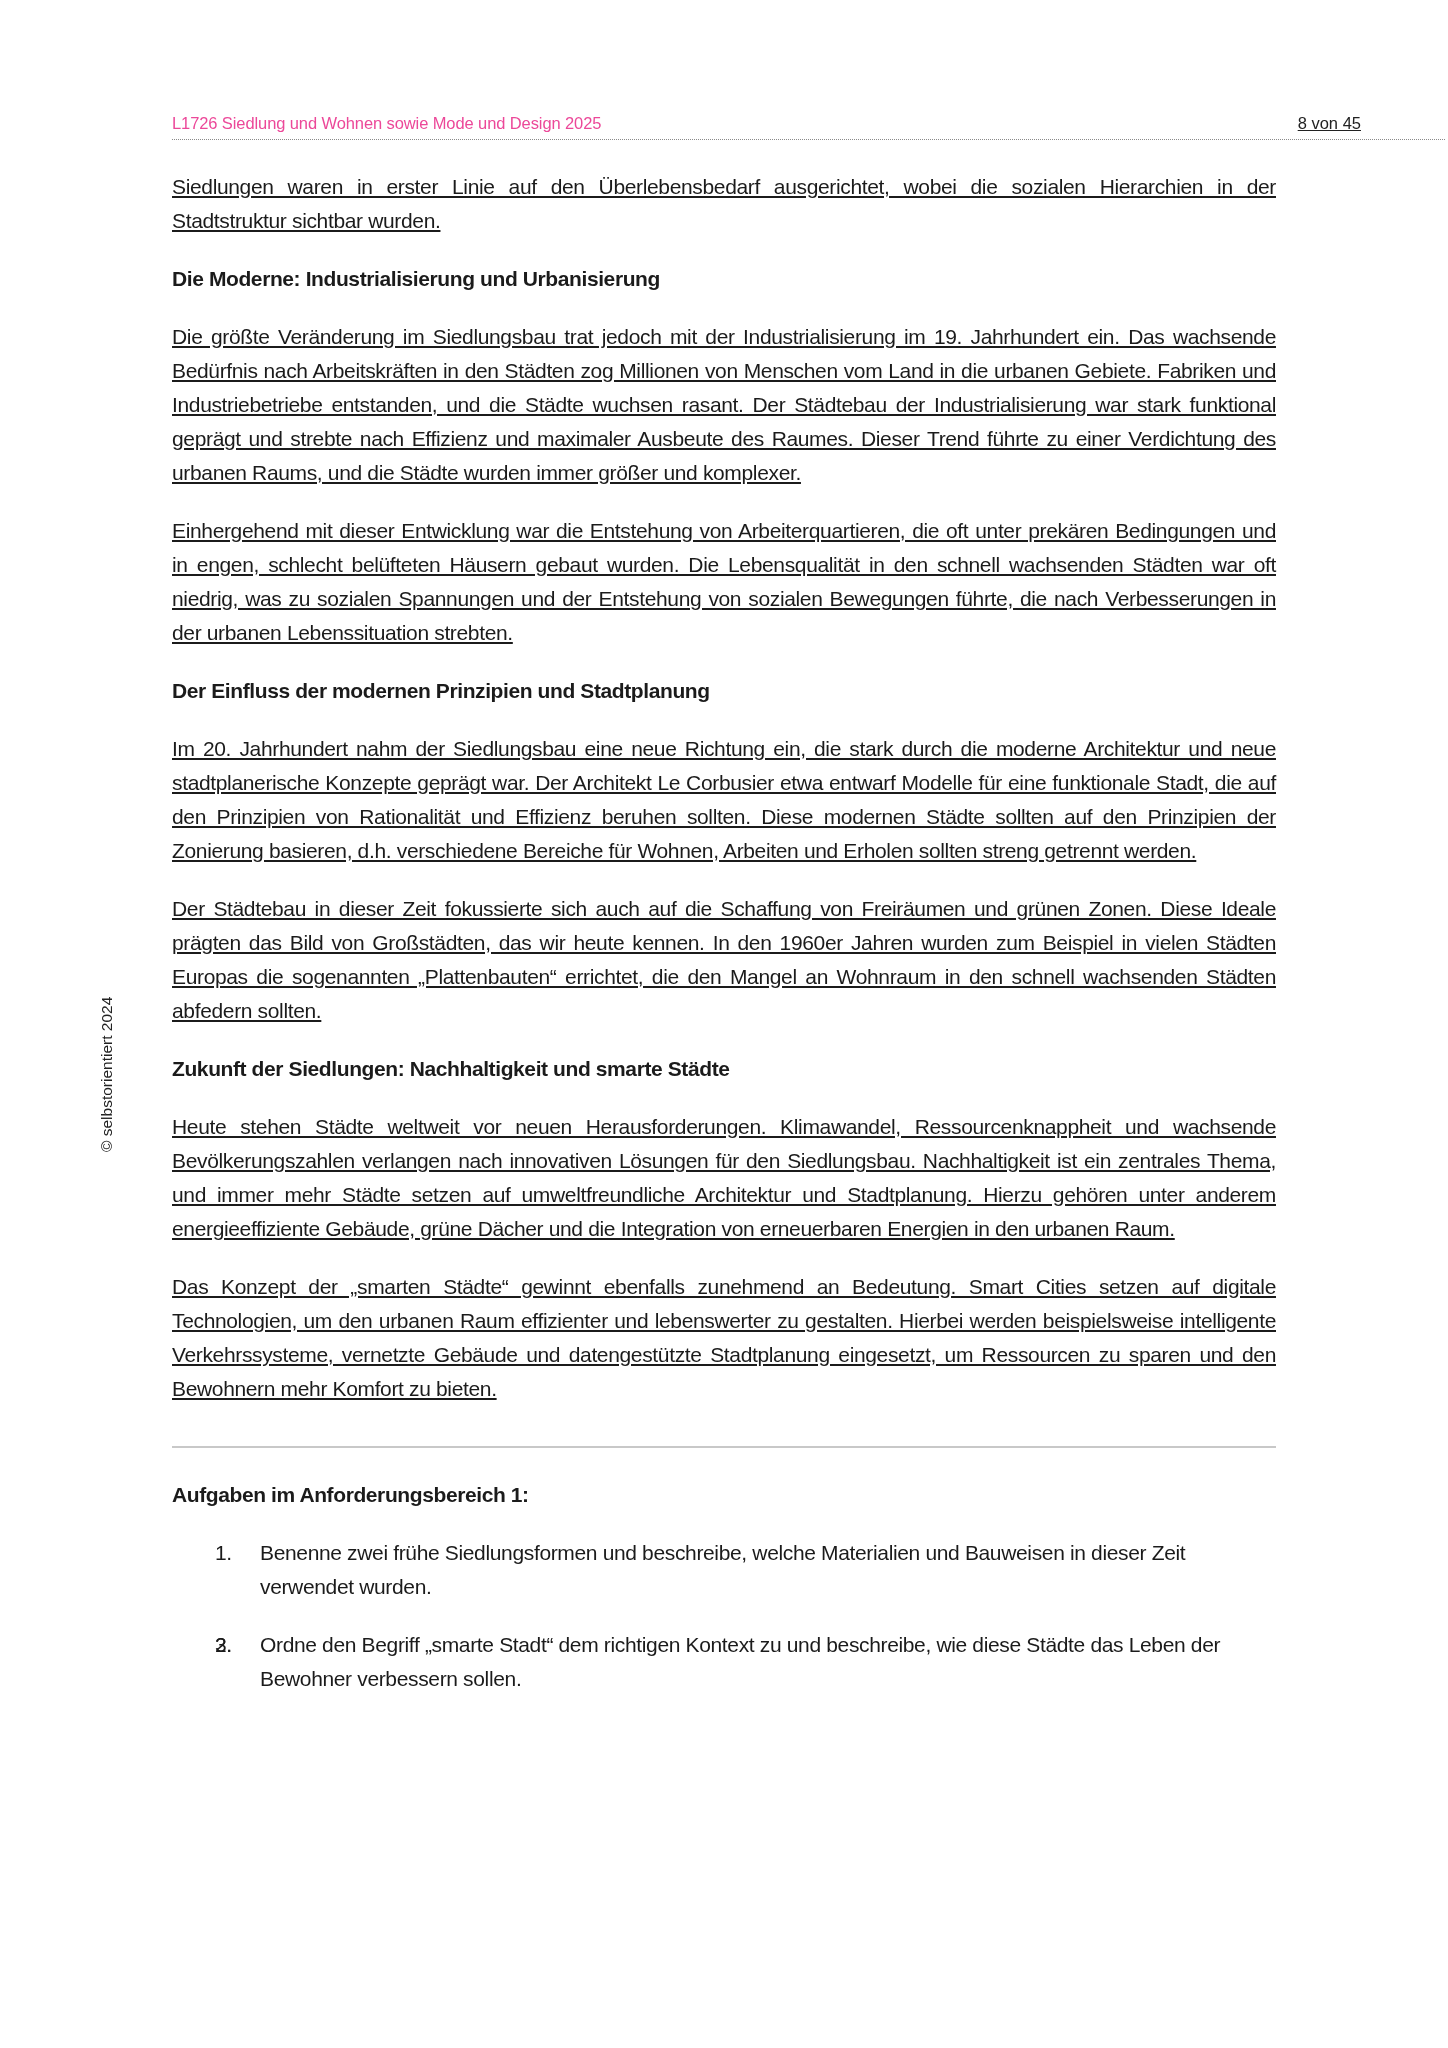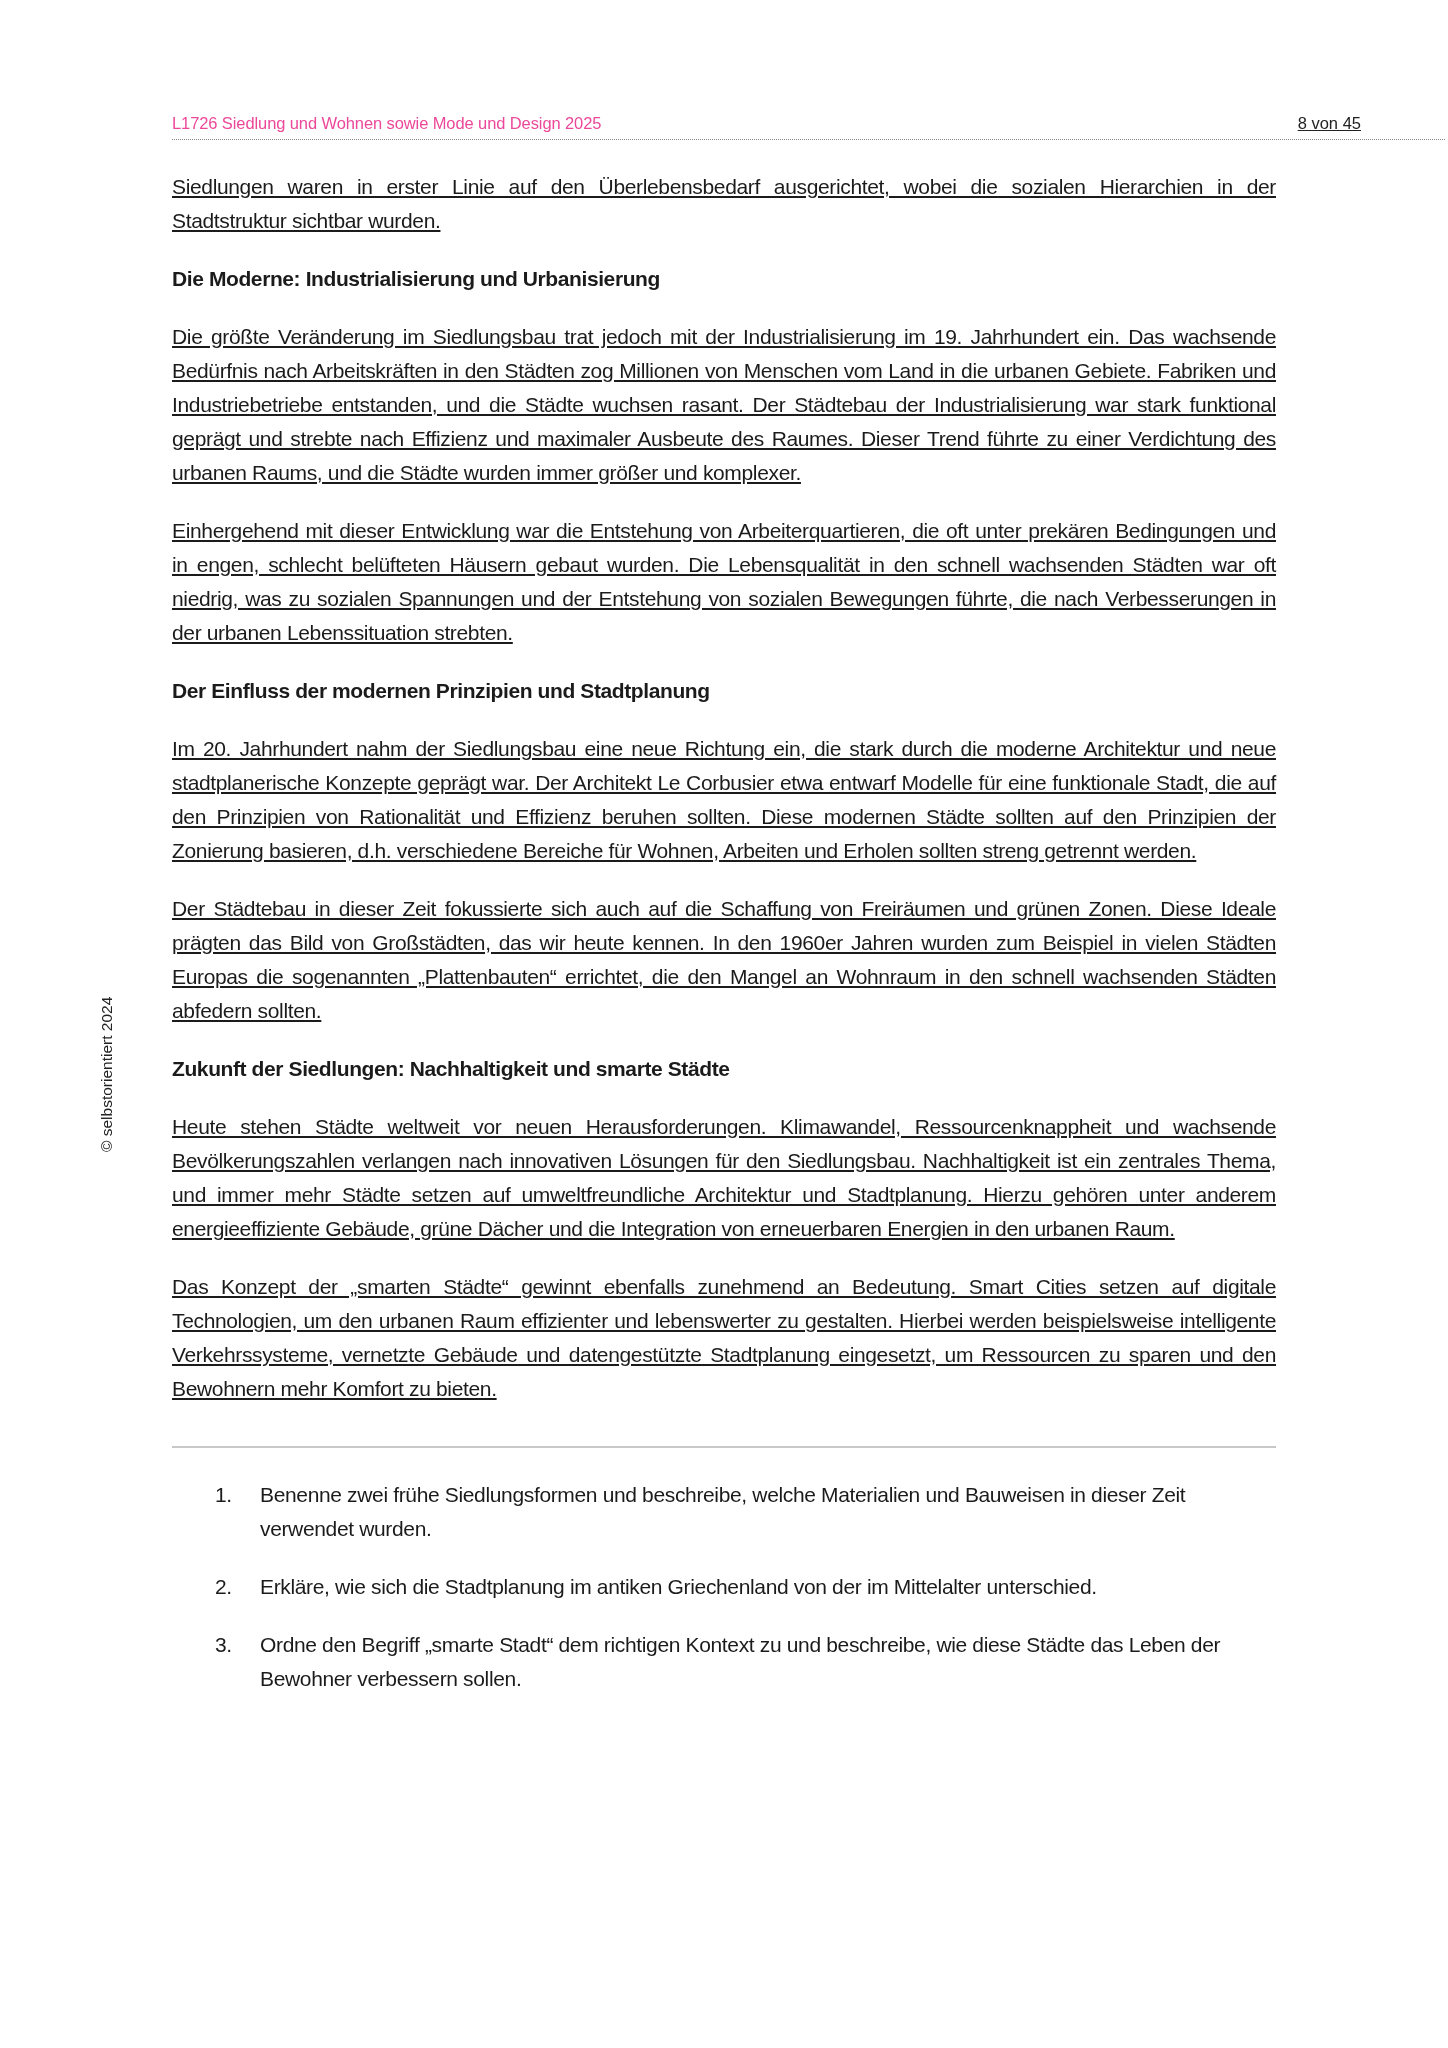--- a/index.html
+++ b/index.html
@@ -40,27 +40,27 @@
   <h3 class="section">Der Einfluss der modernen Prinzipien und Stadtplanung</h3>
   <p class="body">Im 20. Jahrhundert nahm der Siedlungsbau eine neue Richtung ein, die stark durch die moderne Architektur und neue stadtplanerische Konzepte geprägt war. Der Architekt Le Corbusier etwa entwarf Modelle für eine funktionale Stadt, die auf den Prinzipien von Rationalität und Effizienz beruhen sollten. Diese modernen Städte sollten auf den Prinzipien der Zonierung basieren, d.h. verschiedene Bereiche für Wohnen, Arbeiten und Erholen sollten streng getrennt werden.</p>
   <p class="body">Der Städtebau in dieser Zeit fokussierte sich auch auf die Schaffung von Freiräumen und grünen Zonen. Diese Ideale prägten das Bild von Großstädten, das wir heute kennen. In den 1960er Jahren wurden zum Beispiel in vielen Städten Europas die sogenannten „Plattenbauten“ errichtet, die den Mangel an Wohnraum in den schnell wachsenden Städten abfedern sollten.</p>
 
   <h3 class="section">Zukunft der Siedlungen: Nachhaltigkeit und smarte Städte</h3>
   <p class="body">Heute stehen Städte weltweit vor neuen Herausforderungen. Klimawandel, Ressourcenknappheit und wachsende Bevölkerungszahlen verlangen nach innovativen Lösungen für den Siedlungsbau. Nachhaltigkeit ist ein zentrales Thema, und immer mehr Städte setzen auf umweltfreundliche Architektur und Stadtplanung. Hierzu gehören unter anderem energieeffiziente Gebäude, grüne Dächer und die Integration von erneuerbaren Energien in den urbanen Raum.</p>
   <p class="body" style="margin-bottom:0">Das Konzept der „smarten Städte“ gewinnt ebenfalls zunehmend an Bedeutung. Smart Cities setzen auf digitale Technologien, um den urbanen Raum effizienter und lebenswerter zu gestalten. Hierbei werden beispielsweise intelligente Verkehrssysteme, vernetzte Gebäude und datengestützte Stadtplanung eingesetzt, um Ressourcen zu sparen und den Bewohnern mehr Komfort zu bieten.</p>
 
   <div class="rule"></div>
 
+  <h3 class="section">Aufgaben im Anforderungsbereich 1:</h3>
   <ol class="tasks">
     <li>
       <span class="num">1.</span>
       <span>Benenne zwei frühe Siedlungsformen und beschreibe, welche Materialien und Bauweisen in dieser Zeit verwendet wurden.</span>
     </li>
     <li>
       <span class="num">2.</span>
-      <span>Erkläre, wie sich die Stadtplanung im antiken Griechenland von der im Mittelalter unterschied.</span>
     </li>
     <li>
       <span class="num">3.</span>
       <span>Ordne den Begriff „smarte Stadt“ dem richtigen Kontext zu und beschreibe, wie diese Städte das Leben der Bewohner verbessern sollen.</span>
     </li>
   </ol>
 </div>
 
 </body></html>

